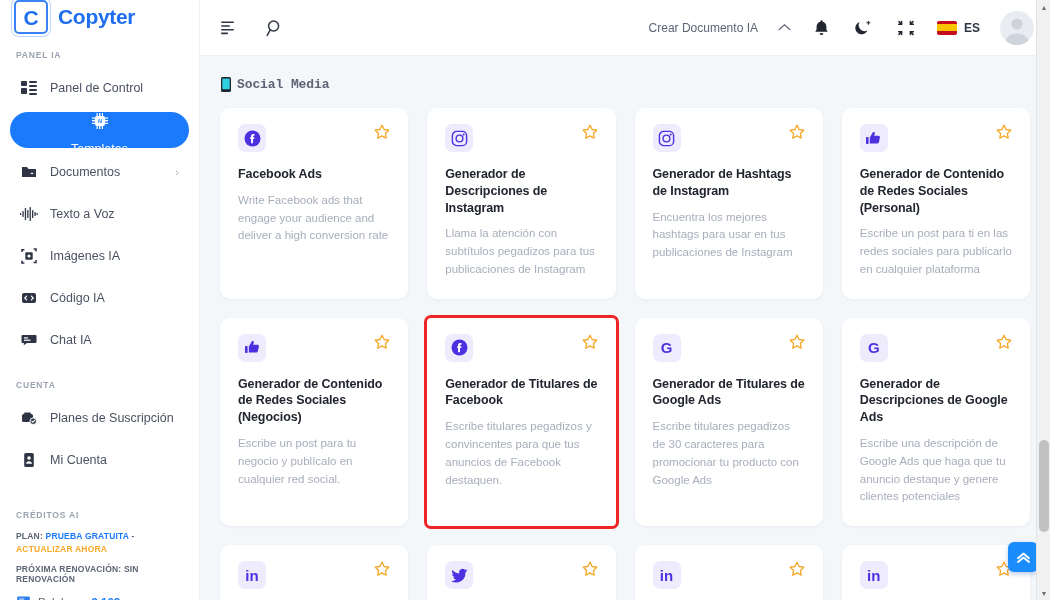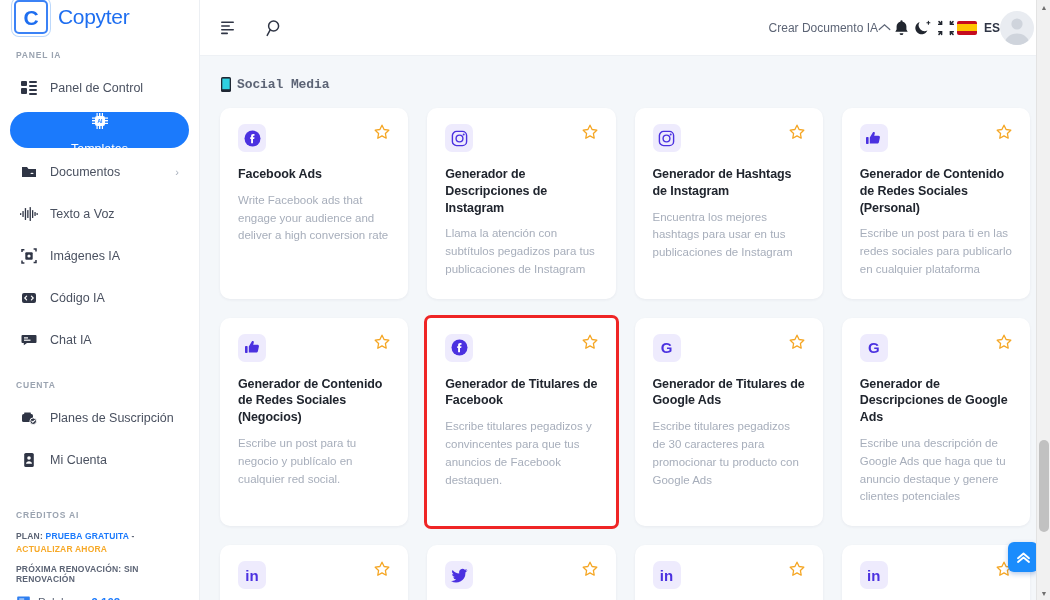--- a/index.html
+++ b/index.html
@@ -23,21 +23,21 @@
   .brand {
     height: 56px; display: flex; align-items: center; gap: 10px;
     padding: 0 14px;
   }
   .brand-mark {
     width: 34px; height: 34px; border: 2px solid #3b82f6; border-radius: 5px;
     display: flex; align-items: center; justify-content: center;
     box-shadow: 0 0 0 2px #ffffff, 0 0 0 3px #bcd8fb;
   }
   .brand-mark span { color: #1e6ef0; font-size: 21px; font-weight: 700; line-height: 1; }
-  .brand-name { color: #1e6ef0; font-size: 21px; font-weight: 400; letter-spacing: -0.3px; }
+  .brand-name { color: #1e6ef0; font-size: 21px; font-weight: 700; letter-spacing: -0.3px; }
 
   .nav { padding: 0 10px; }
   .nav-section {
     font-size: 8.5px; font-weight: 700; letter-spacing: .8px;
     color: #9aa3b0; padding: 16px 6px 10px 6px; text-transform: uppercase;
   }
   .nav-item {
     display: flex; align-items: center; gap: 12px;
     height: 36px; padding: 0 10px; border-radius: 18px;
     color: #4a5160; font-size: 12.5px; margin-bottom: 6px;
@@ -67,21 +67,21 @@
   
   .main { flex: 1; height: 600px; background: #f4f7fa; position: relative; overflow: hidden; }
 
   .topbar {
     height: 56px; background: #ffffff; display: flex; align-items: center;
     padding: 0 16px 0 18px; border-bottom: 1px solid #eef1f5;
   }
   .tb-left { display: flex; align-items: center; gap: 24px; }
   .tb-icon { width: 22px; height: 22px; display: flex; align-items: center; justify-content: center; cursor: pointer; color: #2f3545; }
   .tb-spacer { flex: 1; }
-  .tb-right { display: flex; align-items: center; }
+  .tb-right { display: flex; align-items: center; gap: 20px; }
   .tb-create { font-size: 12px; color: #5c6475; cursor: pointer; }
   .tb-caret { font-size: 11px; color: #5c6475; cursor: pointer; }
   .lang { display: flex; align-items: center; gap: 7px; cursor: pointer; }
   .flag { width: 20px; height: 14px; border-radius: 2px; overflow: hidden; display: flex; flex-direction: column; }
   .flag i { display: block; width: 100%; }
   .flag .r { height: 3.5px; background: #c60b1e; }
   .flag .y { height: 7px; background: #ffc400; }
   .lang-code { font-size: 12px; font-weight: 700; color: #2f3545; }
   .avatar {
     width: 34px; height: 34px; border-radius: 50%; background: #e9ecf1;

